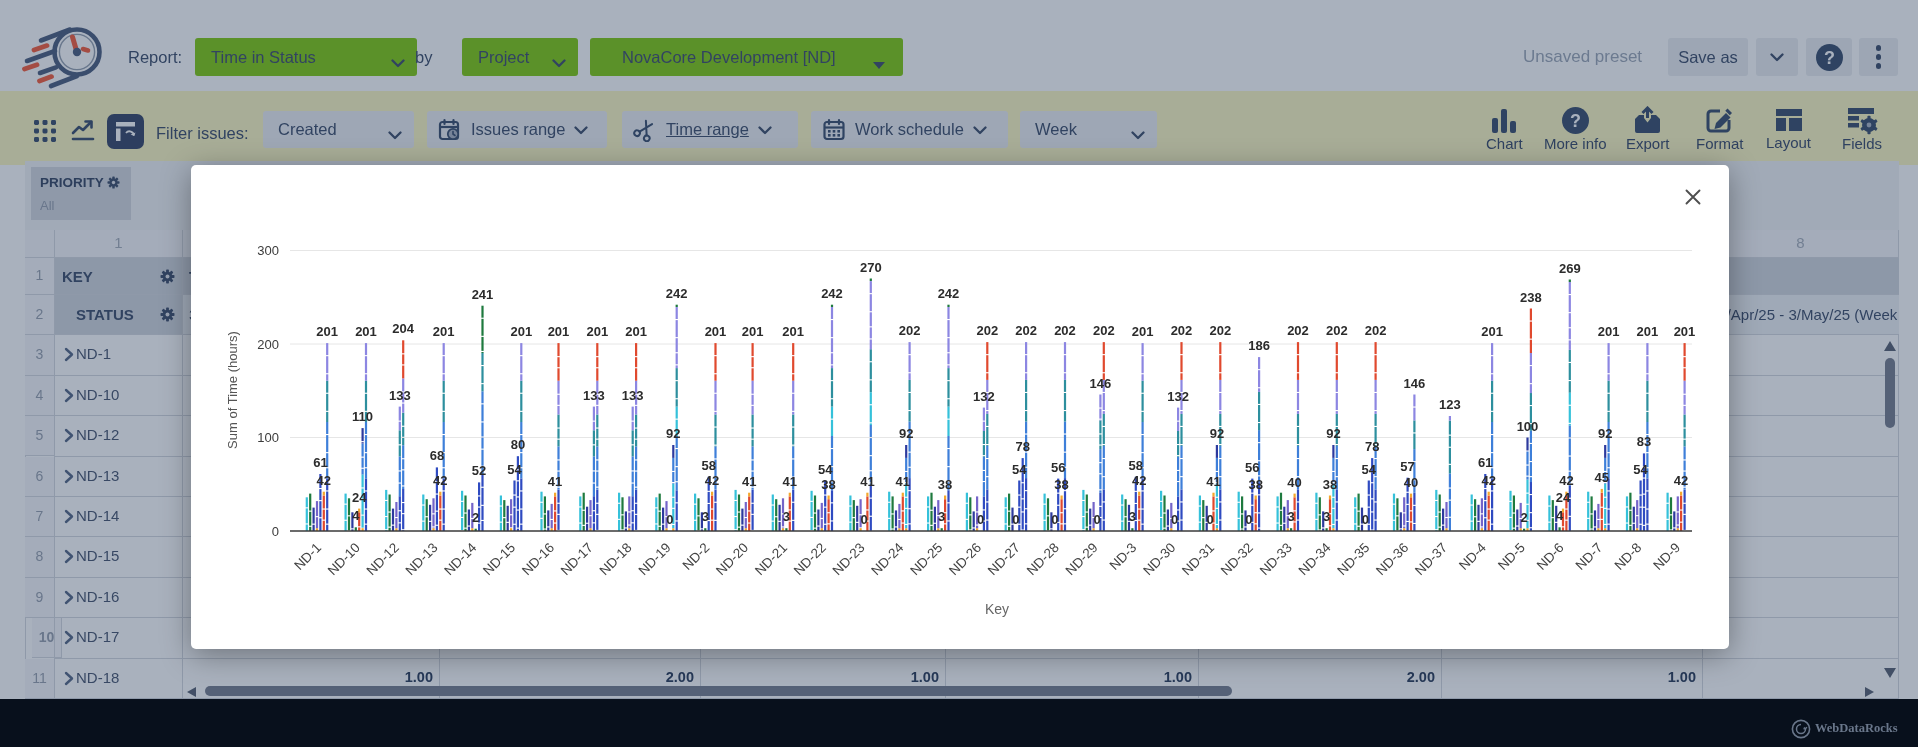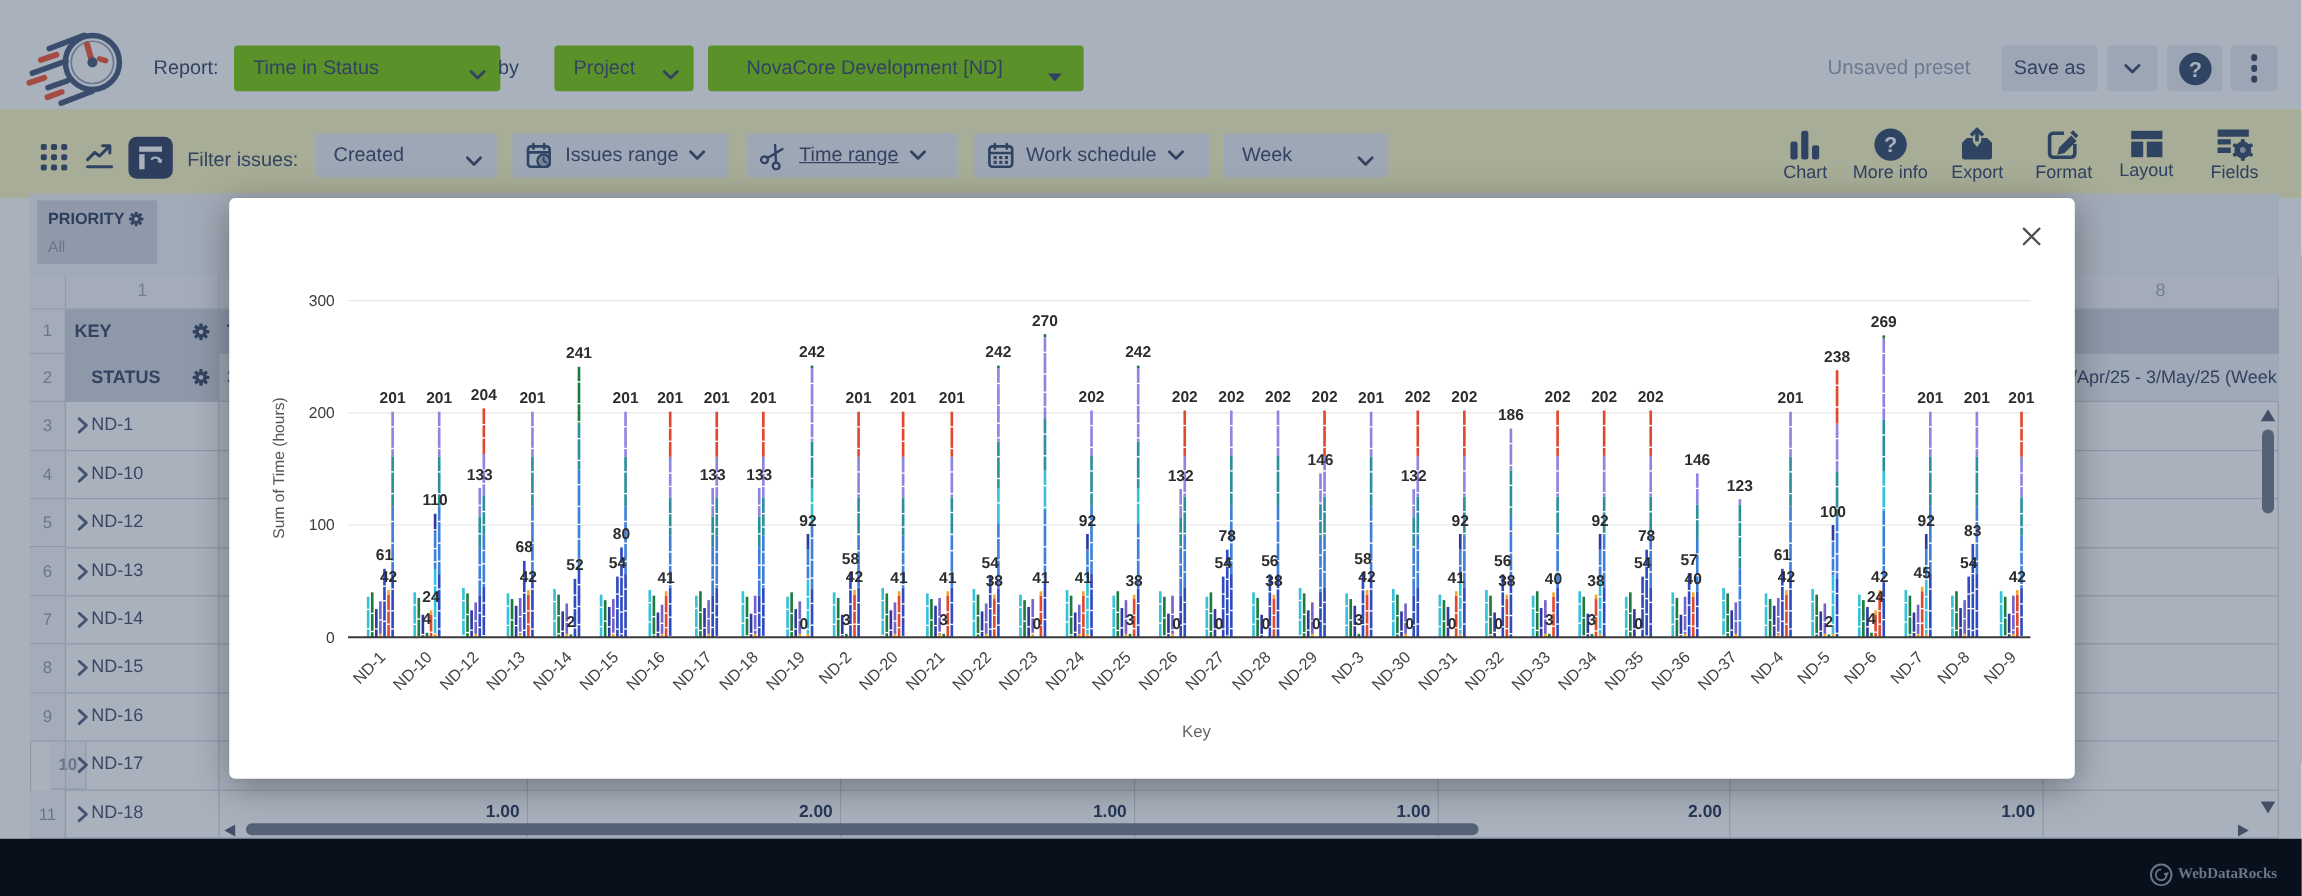--- a/index.html
+++ b/index.html
@@ -227,21 +227,21 @@
 <div style="position:absolute;left:183px;top:294.6px;width:1716px;height:40.69999999999999px;background:#f0f2f5;"></div>
 <div style="position:absolute;left:25px;top:257.5px;width:30px;height:37.10000000000002px;background:#f7f8fa;border-right:1px solid #d6d9df;border-bottom:1px solid #d6d9df;color:#9aa2b0;font-size:14px;text-align:center;line-height:35.10000000000002px;">1</div>
 <div style="position:absolute;left:25px;top:294.6px;width:30px;height:40.69999999999999px;background:#f7f8fa;border-right:1px solid #d6d9df;border-bottom:1px solid #d6d9df;color:#9aa2b0;font-size:14px;text-align:center;line-height:38.69999999999999px;">2</div>
 <div style="position:absolute;left:25px;top:335.3px;width:30px;height:40.39999999999998px;background:#f7f8fa;border-right:1px solid #d6d9df;border-bottom:1px solid #d6d9df;color:#9aa2b0;font-size:14px;text-align:center;line-height:38.39999999999998px;">3</div>
 <div style="position:absolute;left:25px;top:375.7px;width:30px;height:40.400000000000034px;background:#f7f8fa;border-right:1px solid #d6d9df;border-bottom:1px solid #d6d9df;color:#9aa2b0;font-size:14px;text-align:center;line-height:38.400000000000034px;">4</div>
 <div style="position:absolute;left:25px;top:416.1px;width:30px;height:40.39999999999998px;background:#f7f8fa;border-right:1px solid #d6d9df;border-bottom:1px solid #d6d9df;color:#9aa2b0;font-size:14px;text-align:center;line-height:38.39999999999998px;">5</div>
 <div style="position:absolute;left:25px;top:456.5px;width:30px;height:40.39999999999998px;background:#f7f8fa;border-right:1px solid #d6d9df;border-bottom:1px solid #d6d9df;color:#9aa2b0;font-size:14px;text-align:center;line-height:38.39999999999998px;">6</div>
 <div style="position:absolute;left:25px;top:496.9px;width:30px;height:40.39999999999998px;background:#f7f8fa;border-right:1px solid #d6d9df;border-bottom:1px solid #d6d9df;color:#9aa2b0;font-size:14px;text-align:center;line-height:38.39999999999998px;">7</div>
 <div style="position:absolute;left:25px;top:537.3px;width:30px;height:40.40000000000009px;background:#f7f8fa;border-right:1px solid #d6d9df;border-bottom:1px solid #d6d9df;color:#9aa2b0;font-size:14px;text-align:center;line-height:38.40000000000009px;">8</div>
 <div style="position:absolute;left:25px;top:577.7px;width:30px;height:40.39999999999998px;background:#f7f8fa;border-right:1px solid #d6d9df;border-bottom:1px solid #d6d9df;color:#9aa2b0;font-size:14px;text-align:center;line-height:38.39999999999998px;">9</div>
-<div style="position:absolute;left:42px;top:618.1px;width:30px;height:40.39999999999998px;background:#f7f8fa;border-right:1px solid #d6d9df;border-bottom:1px solid #d6d9df;color:#9aa2b0;font-size:14px;text-align:center;line-height:38.39999999999998px;font-weight:bold;">10</div>
+<div style="position:absolute;left:32px;top:618.1px;width:30px;height:40.39999999999998px;background:#f7f8fa;border-right:1px solid #d6d9df;border-bottom:1px solid #d6d9df;color:#9aa2b0;font-size:14px;text-align:center;line-height:38.39999999999998px;font-weight:bold;">10</div>
 <div style="position:absolute;left:25px;top:658.5px;width:30px;height:40.5px;background:#f7f8fa;border-right:1px solid #d6d9df;border-bottom:1px solid #d6d9df;color:#9aa2b0;font-size:14px;text-align:center;line-height:38.5px;">11</div>
 <div style="position:absolute;left:55px;top:293.6px;width:1844px;height:1px;background:#d6d9df;"></div>
 <div style="position:absolute;left:55px;top:334.3px;width:1844px;height:1px;background:#d6d9df;"></div>
 <div style="position:absolute;left:55px;top:374.7px;width:1844px;height:1px;background:#d6d9df;"></div>
 <div style="position:absolute;left:55px;top:415.1px;width:1844px;height:1px;background:#d6d9df;"></div>
 <div style="position:absolute;left:55px;top:455.5px;width:1844px;height:1px;background:#d6d9df;"></div>
 <div style="position:absolute;left:55px;top:495.9px;width:1844px;height:1px;background:#d6d9df;"></div>
 <div style="position:absolute;left:55px;top:536.3px;width:1844px;height:1px;background:#d6d9df;"></div>
 <div style="position:absolute;left:55px;top:576.7px;width:1844px;height:1px;background:#d6d9df;"></div>
 <div style="position:absolute;left:55px;top:617.1px;width:1844px;height:1px;background:#d6d9df;"></div>

